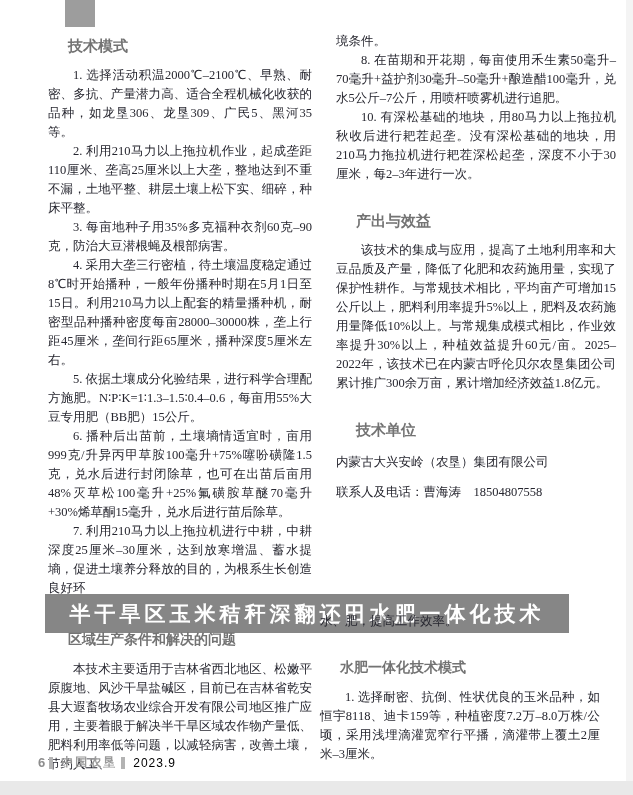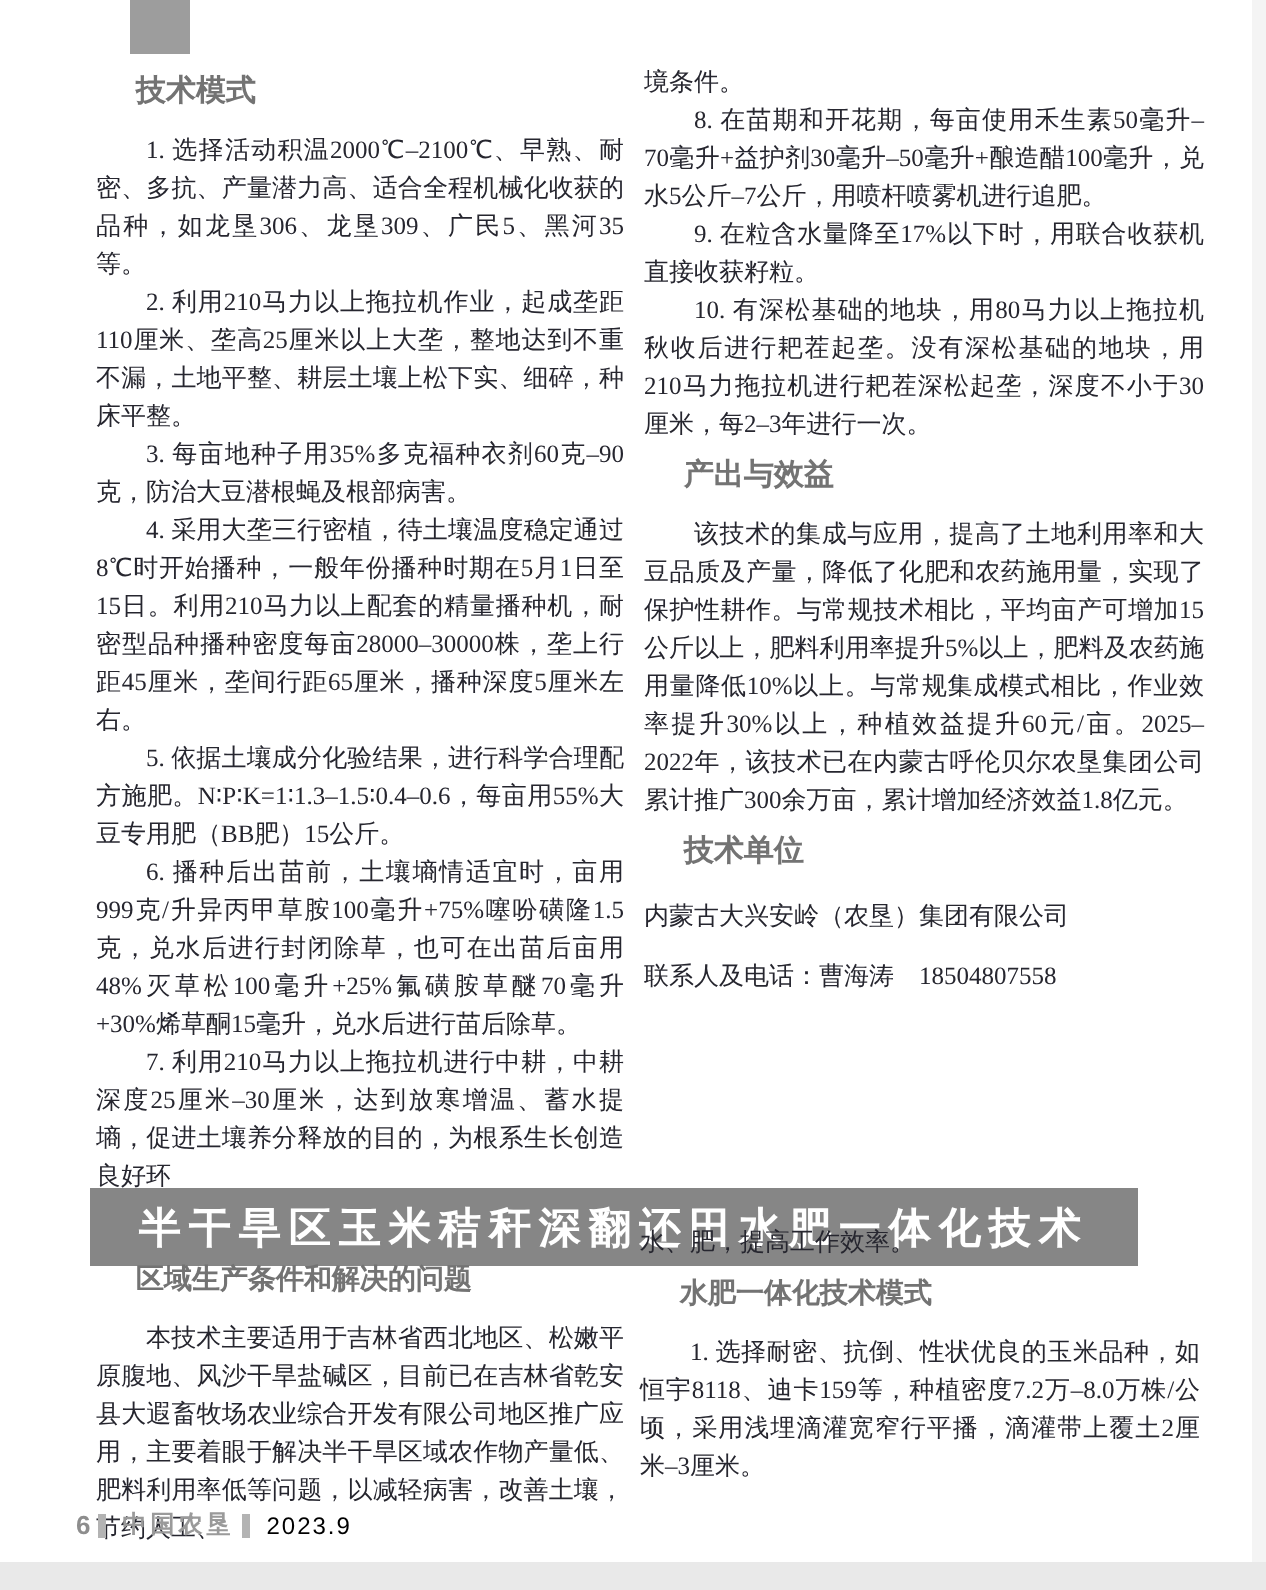--- a/index.html
+++ b/index.html
@@ -32,33 +32,33 @@
   }
   
   .col {
     position: absolute;
     font-size: 12.5px;
     line-height: 19px;
     color: #26262f;
     text-align: justify;
   }
   .col-a1-left  { left: 48px;  top: 36px; width: 264px; }
-  .col-a1-right { left: 322px; top: 32px; width: 280px; }
+  .col-a1-right { left: 336px; top: 32px; width: 280px; }
   .col-a2-left  { left: 48px;  top: 618px; width: 264px; }
   .col-a2-right { left: 320px; top: 612px; width: 280px; }
   p.para { margin: 0; text-indent: 2em; }
   p.cont { margin: 0; text-indent: 0; }
   .sec-h {
     font-family: "Liberation Sans", "DejaVu Sans", sans-serif;
     font-weight: bold;
     font-size: 15px;
     color: #737373;
     margin: 0 0 11px 20px;
   }
-  .sec-h.mt { margin-top: 6px; }
+  .sec-h.mt { margin-top: 27px; }
   .sec-h.small { font-size: 14px; }
   .unit-line { margin: 0 0 6px 0; text-indent: 0; line-height: 24px; }
   
   .banner {
     position: absolute;
     left: 45px; top: 562px;
     width: 524px; height: 39px;
     background: #868686;
     color: #ffffff;
     font-family: "Liberation Sans", "DejaVu Sans", sans-serif;
@@ -105,21 +105,20 @@
     <p class="para">3. 每亩地种子用35%多克福种衣剂60克–90克，防治大豆潜根蝇及根部病害。</p>
     <p class="para">4. 采用大垄三行密植，待土壤温度稳定通过8℃时开始播种，一般年份播种时期在5月1日至15日。利用210马力以上配套的精量播种机，耐密型品种播种密度每亩28000–30000株，垄上行距45厘米，垄间行距65厘米，播种深度5厘米左右。</p>
     <p class="para">5. 依据土壤成分化验结果，进行科学合理配方施肥。N∶P∶K=1∶1.3–1.5∶0.4–0.6，每亩用55%大豆专用肥（BB肥）15公斤。</p>
     <p class="para">6. 播种后出苗前，土壤墒情适宜时，亩用999克/升异丙甲草胺100毫升+75%噻吩磺隆1.5克，兑水后进行封闭除草，也可在出苗后亩用48%灭草松100毫升+25%氟磺胺草醚70毫升+30%烯草酮15毫升，兑水后进行苗后除草。</p>
     <p class="para">7. 利用210马力以上拖拉机进行中耕，中耕深度25厘米–30厘米，达到放寒增温、蓄水提墒，促进土壤养分释放的目的，为根系生长创造良好环</p>
   </div>
 
   <div class="col col-a1-right">
     <p class="cont">境条件。</p>
     <p class="para">8. 在苗期和开花期，每亩使用禾生素50毫升–70毫升+益护剂30毫升–50毫升+酿造醋100毫升，兑水5公斤–7公斤，用喷杆喷雾机进行追肥。</p>
-    <p class="para">9. 在粒含水量降至17%以下时，用联合收获机直接收获籽粒。</p>
     <p class="para">10. 有深松基础的地块，用80马力以上拖拉机秋收后进行耙茬起垄。没有深松基础的地块，用210马力拖拉机进行耙茬深松起垄，深度不小于30厘米，每2–3年进行一次。</p>
     <h2 class="sec-h mt">产出与效益</h2>
     <p class="para">该技术的集成与应用，提高了土地利用率和大豆品质及产量，降低了化肥和农药施用量，实现了保护性耕作。与常规技术相比，平均亩产可增加15公斤以上，肥料利用率提升5%以上，肥料及农药施用量降低10%以上。与常规集成模式相比，作业效率提升30%以上，种植效益提升60元/亩。2025–2022年，该技术已在内蒙古呼伦贝尔农垦集团公司累计推广300余万亩，累计增加经济效益1.8亿元。</p>
     <h2 class="sec-h mt">技术单位</h2>
     <p class="unit-line">内蒙古大兴安岭（农垦）集团有限公司</p>
     <p class="unit-line">联系人及电话：曹海涛　18504807558</p>
   </div>
 
   <div class="banner">半干旱区玉米秸秆深翻还田水肥一体化技术</div>
 

